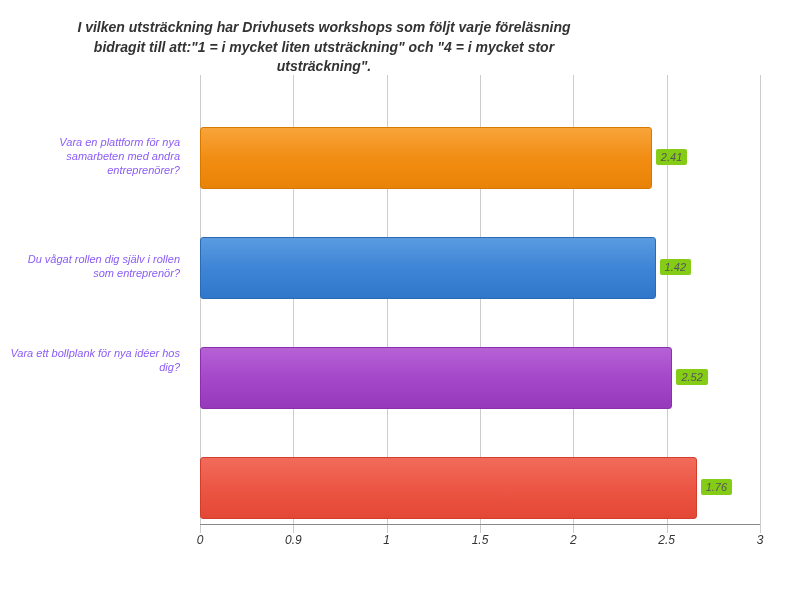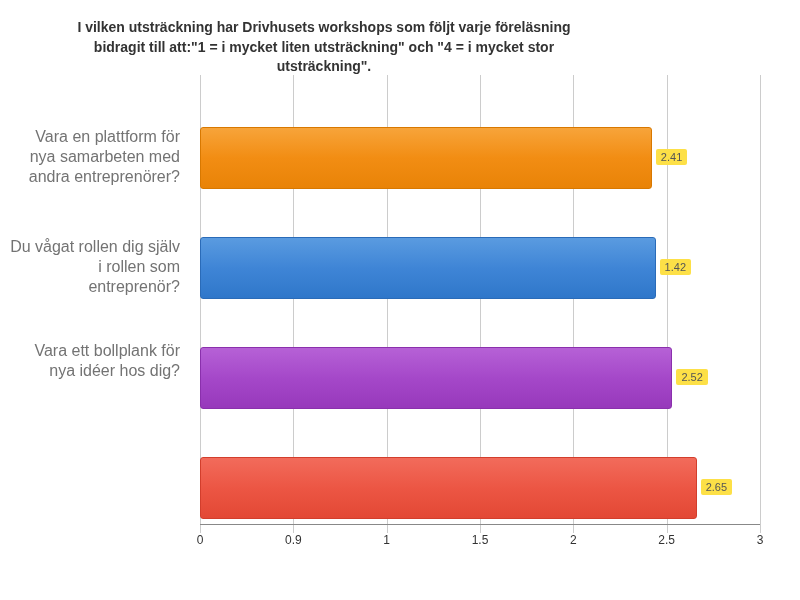--- a/index.html
+++ b/index.html
@@ -6,20 +6,21 @@
     margin: 0;
     padding: 0;
     font-family: Arial, sans-serif;
     background: #fff;
   }
   .chart-container {
     width: 648px;
     height: 600px;
     position: relative;
     box-sizing: border-box;
+    font-style: italic;
   }
   .title {
     text-align: center;
     font-size: 14px;
     font-weight: bold;
     color: #333;
     padding: 18px 60px 10px 60px;
     line-height: 1.4;
   }
   .plot-area {
@@ -34,22 +35,22 @@
     left: 0;
     top: 85px;
     width: 190px;
     height: 440px;
   }
   .y-label {
     position: absolute;
     right: 10px;
     width: 170px;
     text-align: right;
-    font-size: 16px;
-    color: #737373;
+    font-size: 11px;
+    color: #8b5cf6;
     line-height: 1.25;
     transform: translateY(-50%);
   }
   .grid-line {
     position: absolute;
     top: -10px;
     bottom: -8px;
     width: 1px;
     background: #ccc;
   }
@@ -78,21 +79,21 @@
     position: absolute;
     height: 60px;
     left: 0;
     border-radius: 3px;
   }
   .bar-value {
     position: absolute;
     transform: translateY(-50%);
     font-size: 11px;
     color: #555;
-    background: #fde047;
+    background: #84cc16;
     padding: 2px 5px;
     border-radius: 2px;
   }
   .bar-orange {
     background: linear-gradient(to bottom, #f7a43a 0%, #f28d13 50%, #e98307 100%);
     border: 1px solid #d87800;
   }
   .bar-blue {
     background: linear-gradient(to bottom, #5a9be0 0%, #3f85d6 50%, #2f77ca 100%);
     border: 1px solid #2a6bb8;
@@ -128,21 +129,21 @@
     <div class="grid-line" style="left:100%"></div>
 
     <div class="bar bar-orange" style="top:42px;  width:80.333%"></div>
     <div class="bar bar-blue" style="top:152px; width:81.0%"></div>
     <div class="bar bar-purple" style="top:262px; width:84.0%"></div>
     <div class="bar bar-red" style="top:372px; width:88.333%"></div>
 
     <div class="bar-value" style="top:72px;  left:calc(80.333% + 6px)">2.41</div>
     <div class="bar-value" style="top:182px; left:calc(81.0%   + 6px)">1.42</div>
     <div class="bar-value" style="top:292px; left:calc(84.0%   + 6px)">2.52</div>
-    <div class="bar-value" style="top:402px; left:calc(88.333% + 6px)">2.65</div>
+    <div class="bar-value" style="top:402px; left:calc(88.333% + 6px)">1.76</div>
 
     <div class="x-axis"></div>
   </div>
 
   <div class="x-labels">
     <div class="x-label" style="left:0%">0</div>
     <div class="x-label" style="left:16.666%">0.9</div>
     <div class="x-label" style="left:33.333%">1</div>
     <div class="x-label" style="left:50%">1.5</div>
     <div class="x-label" style="left:66.666%">2</div>

